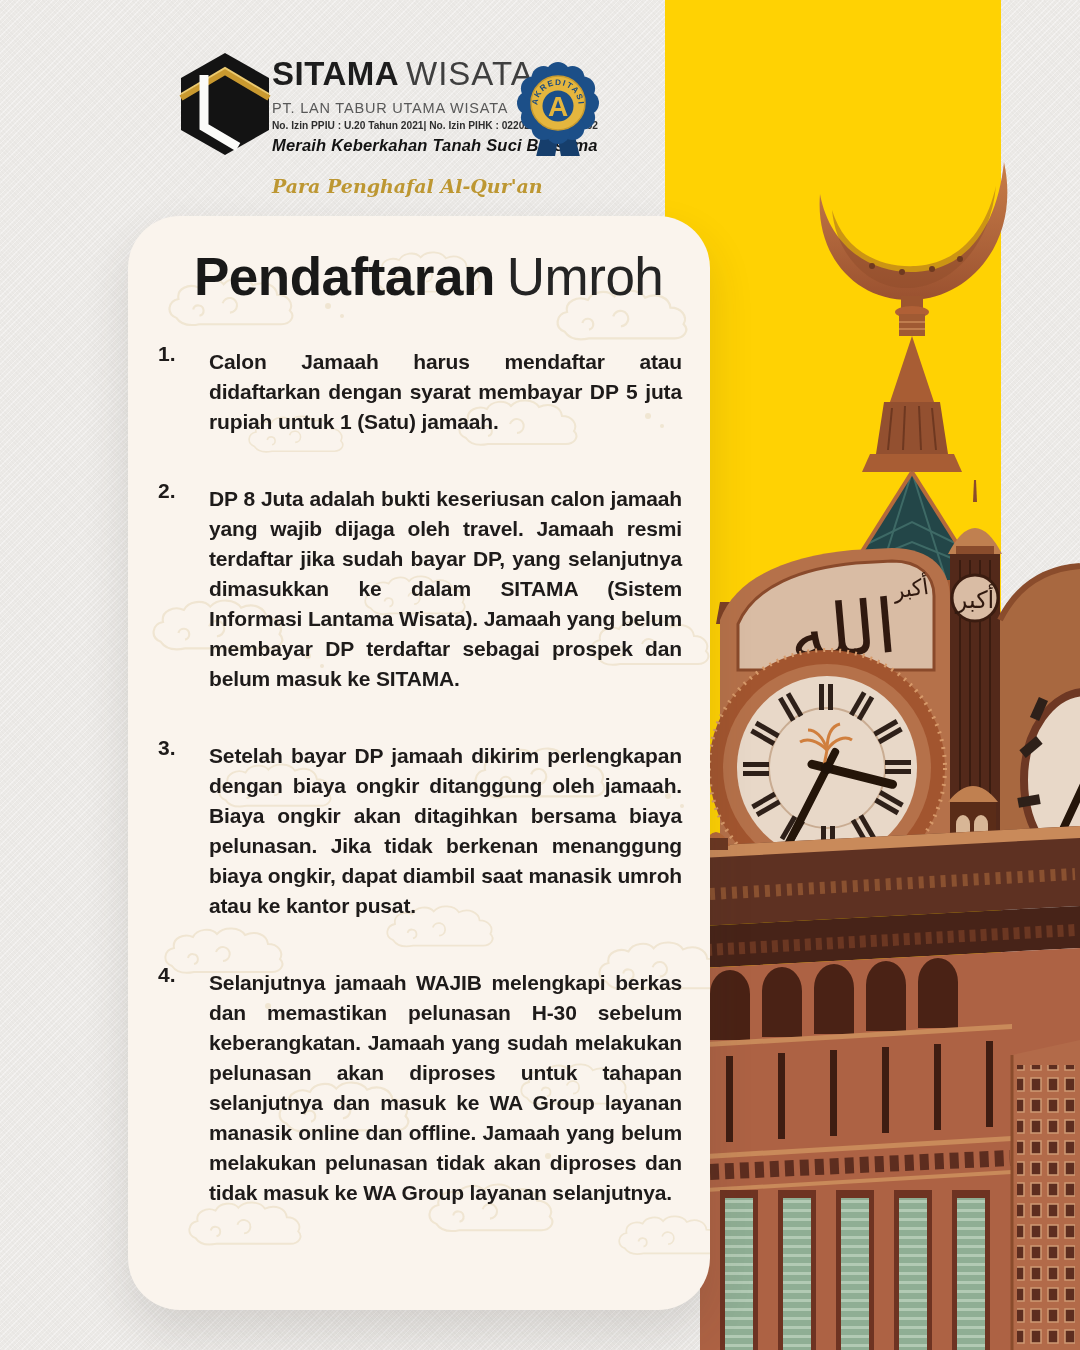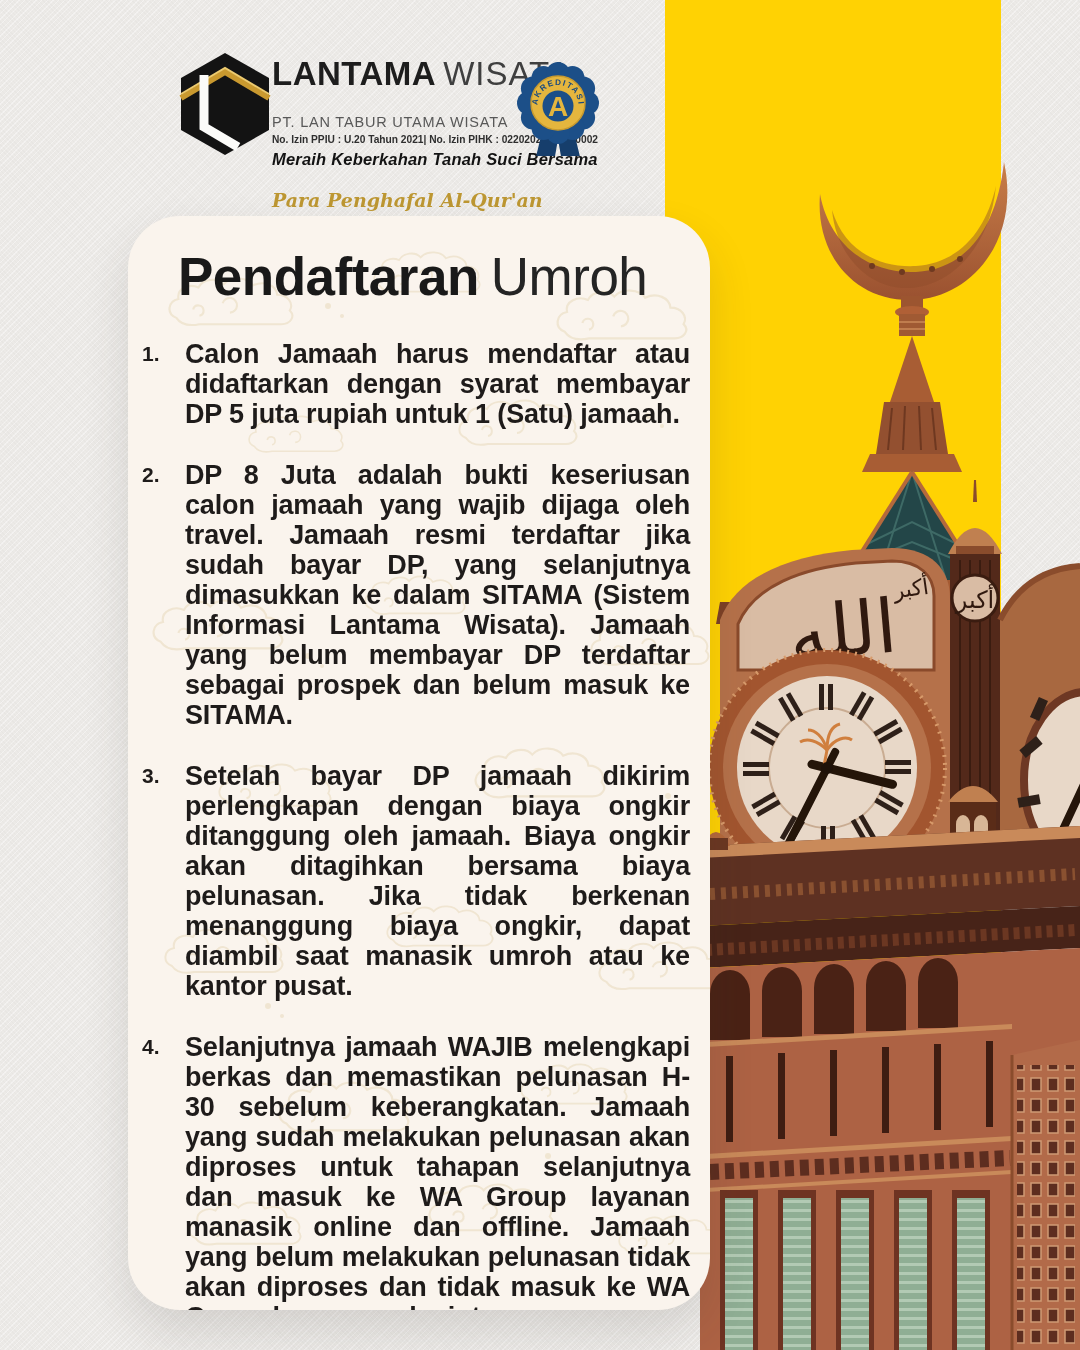--- a/index.html
+++ b/index.html
@@ -15,41 +15,41 @@
   .yellow-band{position:absolute;left:665px;top:0;width:336px;height:1141px;}
   
   .tower{position:absolute;right:0;top:150px;width:460px;height:1200px;}
   
   .header{position:absolute;left:0;top:0;width:720px;height:200px;}
   .logo{position:absolute;left:175px;top:50px;}
   .brandbox{position:absolute;left:272px;top:56px;width:236px;text-align:center;}
   .brandline{white-space:nowrap;line-height:36px;}
   .brand-bold{font-size:33px;font-weight:800;color:#1d1d1d;letter-spacing:.5px;}
   .brand-light{font-size:33px;font-weight:300;color:#3f3f3f;letter-spacing:1px;margin-left:7px;}
-  .company{font-size:14.5px;font-weight:400;color:#585858;letter-spacing:.8px;margin-top:16px;white-space:nowrap;}
+  .company{font-size:14.5px;font-weight:400;color:#585858;letter-spacing:.8px;margin-top:2px;white-space:nowrap;}
   .license{font-size:10.2px;font-weight:700;color:#2e2e2e;margin-top:4px;white-space:nowrap;}
   .tagline{font-size:16.5px;font-weight:800;font-style:italic;color:#131313;margin-top:5px;white-space:nowrap;letter-spacing:.2px;}
   .subtagline{font-family:"DejaVu Serif", serif;font-size:19px;font-weight:700;font-style:italic;color:#bd9732;margin-top:20px;white-space:nowrap;}
   .badge{position:absolute;left:512px;top:44px;}
   
   .card{
     position:absolute;left:128px;top:216px;width:582px;height:1094px;
     background:#faf4ed;border-radius:52px;
     box-shadow:0 22px 45px rgba(60,50,40,.14);
     overflow:hidden;
   }
   .clouds{position:absolute;inset:0;}
-  .card-inner{position:relative;padding:14px 20px 0 14px;}
+  .card-inner{position:relative;padding:14px 20px 0 30px;}
   .title{margin:16px 0 24px 36px;line-height:62px;white-space:nowrap;}
   .t-bold{font-size:53px;font-weight:800;color:#191919;letter-spacing:-.5px;}
   .t-light{font-size:53px;font-weight:300;color:#242424;margin-left:12px;letter-spacing:-.5px;}
   .list{margin:0;padding:0;list-style:none;}
   .item{display:flex;margin-bottom:31px;}
   .num{flex:0 0 43px;font-size:21px;font-weight:700;color:#1e1b1a;line-height:30px;}
-  .txt{flex:1;margin:0;font-size:27px;font-weight:700;color:#1e1b1a;line-height:30px;
+  .txt{flex:1;margin:8px;font-size:21px;font-weight:700;color:#1e1b1a;line-height:30px;
        text-align:justify;letter-spacing:-.15px;}
 </style>
 </head>
 <body>
 
 <div class="page">
 
   <div class="yellow-band" style="background:#ffd203"></div>
 
   <svg class="tower" viewBox="0 0 460 1200" aria-hidden="true">
@@ -279,21 +279,21 @@
 
     <svg class="logo" width="100" height="110" viewBox="0 0 100 110" aria-hidden="true">
       <polygon points="50,3 94,28 94,80 50,105 6,80 6,28" fill="#131313"></polygon>
       <polyline points="6,48 50,22 94,48" fill="none" stroke="#c9992f" stroke-width="6"></polyline>
       <polyline points="6,44 50,18 94,44" fill="none" stroke="#edcb6f" stroke-width="2"></polyline>
       <polyline points="29,25 29,77 63,97" fill="none" stroke="#fbfbf9" stroke-width="9"></polyline>
     </svg>
 
     <div class="brandbox">
       <div class="brandline">
-        <span class="brand-bold">LANTAMA</span><span class="brand-light">WISATA</span>
+        <span class="brand-bold">SITAMA</span><span class="brand-light">WISATA</span>
       </div>
       <div class="company">PT. LAN TABUR UTAMA WISATA</div>
       <div class="license">No. Izin PPIU : U.20 Tahun 2021| No. Izin PIHK : 02202026528630002</div>
       <div class="tagline">Meraih Keberkahan Tanah Suci Bersama</div>
       <div class="subtagline">Para Penghafal Al-Qur'an</div>
     </div>
 
     <svg class="badge" width="92" height="112" viewBox="0 0 92 112" aria-hidden="true">
       <polygon points="30,88 46,95 41,124 32,114 22,121" fill="#163e6c"></polygon>
       <polygon points="62,88 46,95 51,124 60,114 70,121" fill="#163e6c"></polygon>

